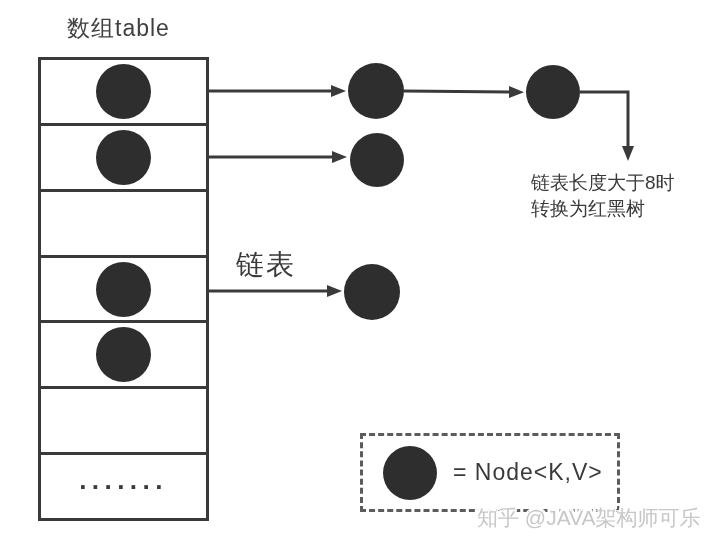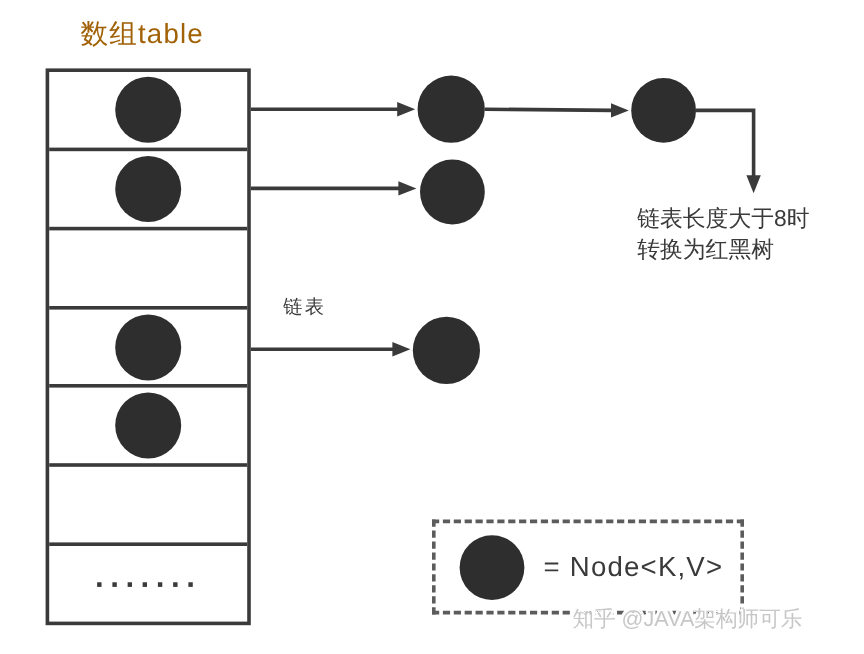--- a/index.html
+++ b/index.html
@@ -12,21 +12,21 @@
     font-family: "Liberation Sans", "DejaVu Sans", sans-serif;
     color: #3a3a3a;
   }
   .abs { position: absolute; }
 
   
   #title {
     left: 67px; top: 13px;
     font-size: 23px;
     letter-spacing: 1px;
-    color: #a16207;
+    color: #404040;
     white-space: nowrap;
   }
 
   
   #array-table {
     left: 38px; top: 57px;
     width: 171px; height: 464px;
     border: 3px solid #3a3a3a;
     box-sizing: border-box;
     display: flex;
@@ -54,21 +54,21 @@
     color: #3a3a3a;
     line-height: 1;
   }
 
   
   #chain-layer { left: 0; top: 0; }
 
   
   #linked-list-label {
     left: 236px; top: 246px;
-    font-size: 16px;
+    font-size: 28px;
     letter-spacing: 2px;
     white-space: nowrap;
   }
   #treeify-note {
     left: 531px; top: 170px;
     width: 190px;
     text-align: left;
     font-size: 19px;
     line-height: 1.38;
     white-space: nowrap;
@@ -94,21 +94,21 @@
   #legend .legend-text {
     margin-left: 16px;
     font-size: 23px;
     letter-spacing: 1px;
     white-space: nowrap;
   }
 
   
   #watermark {
     left: 477px; top: 504px;
-    font-size: 18px;
+    font-size: 21px;
     color: #c7c7c7;
     white-space: nowrap;
     z-index: 5;
     text-shadow:
       -2px -2px 0 #ffffff, 2px -2px 0 #ffffff,
       -2px 2px 0 #ffffff, 2px 2px 0 #ffffff,
       0 -2px 0 #ffffff, 0 2px 0 #ffffff,
       -2px 0 0 #ffffff, 2px 0 0 #ffffff;
   }
 </style>

